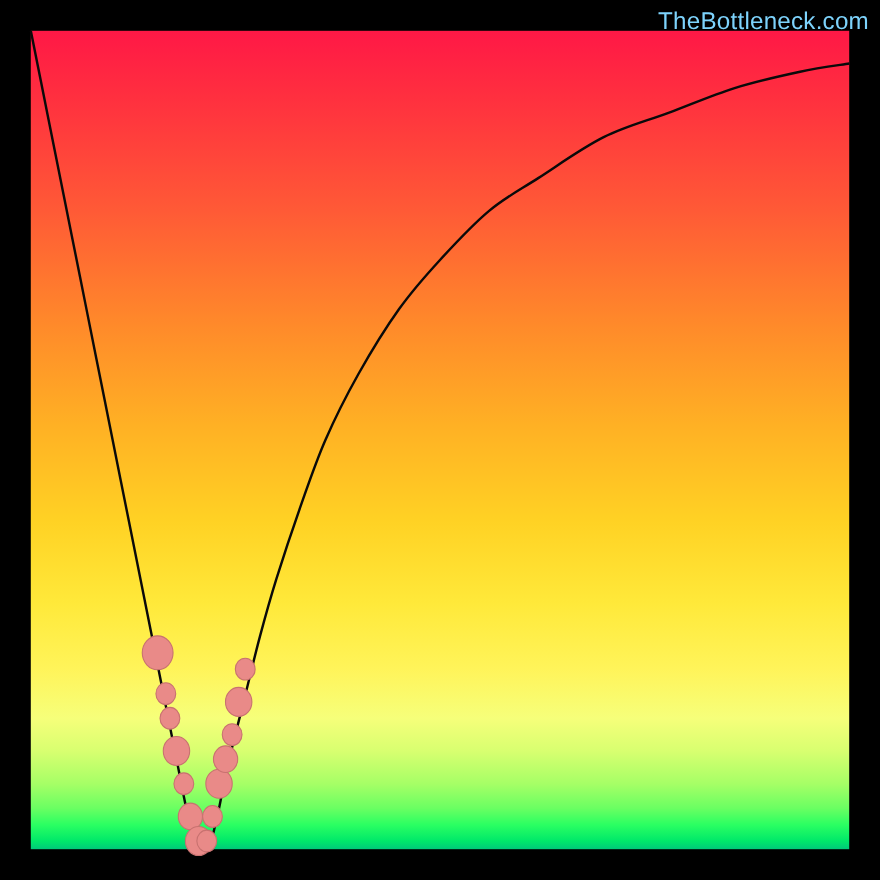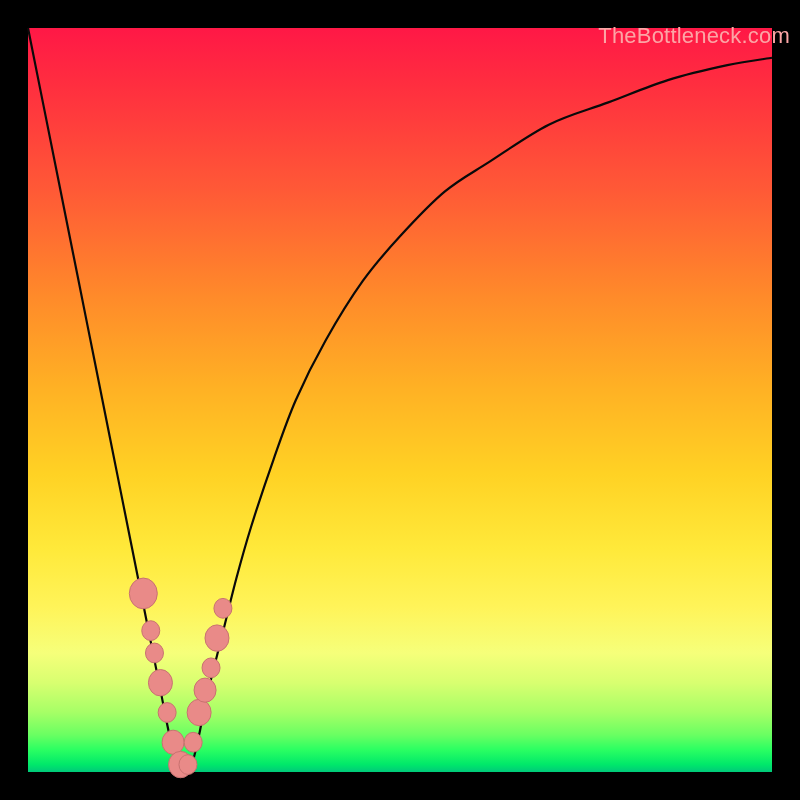--- a/index.html
+++ b/index.html
@@ -38,23 +38,23 @@
       #d8ff70 88%,
       #a6ff66 92%,
       #6aff62 95%,
       #2bff62 97%,
       #00e86a 99%,
       #00c97a 100%
     );
   }
   .attribution {
     position: absolute;
-    top: 23px;
+    top: 6px;
     right: 10px;
-    color: #fca5a5;
+    color: #7dd3fc;
     font-size: 22px;
     font-weight: 500;
     letter-spacing: 0.2px;
     user-select: none;
   }
   svg.curve {
     position: absolute;
     left: 0;
     top: 0;
     width: 744px;

